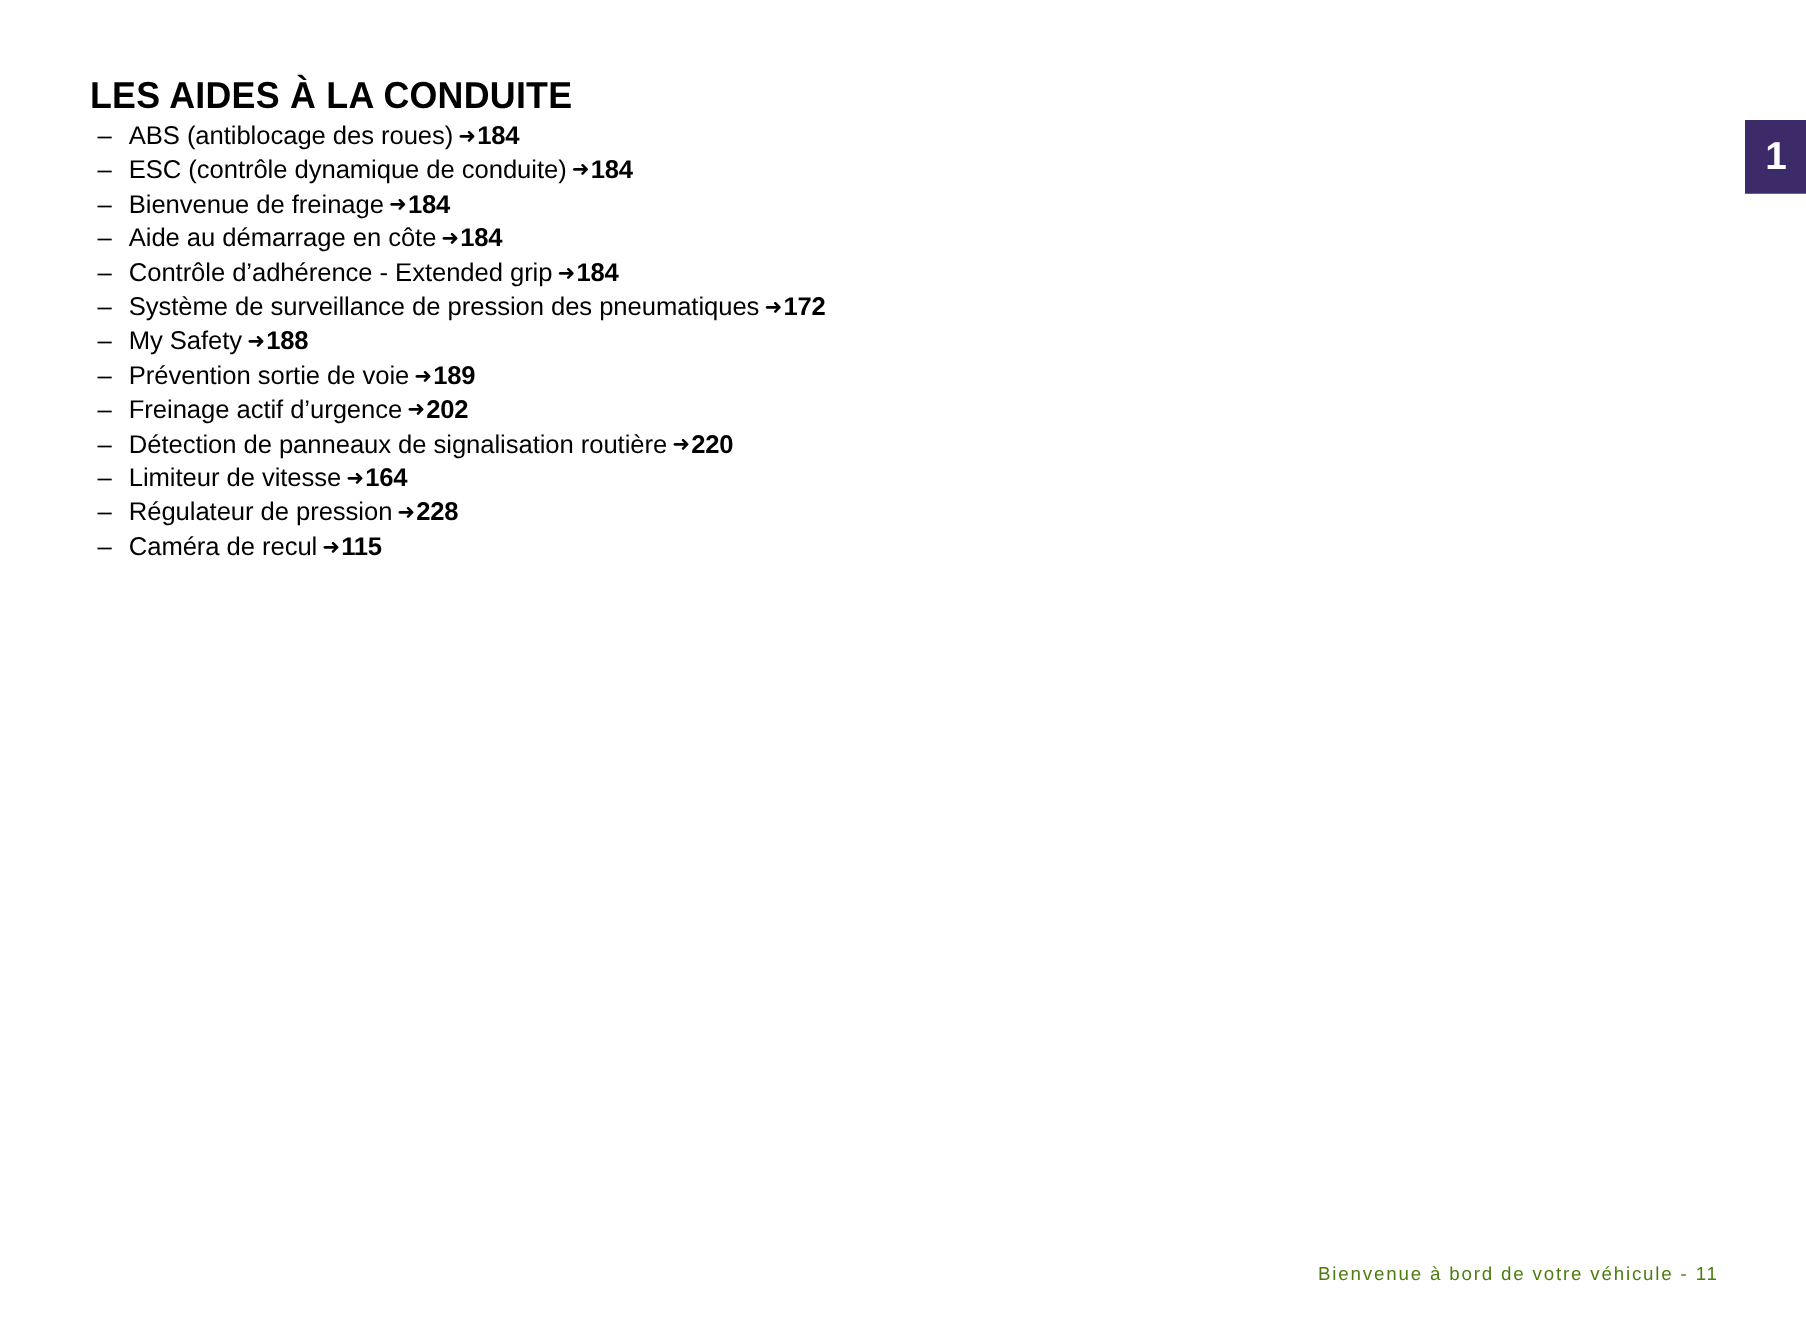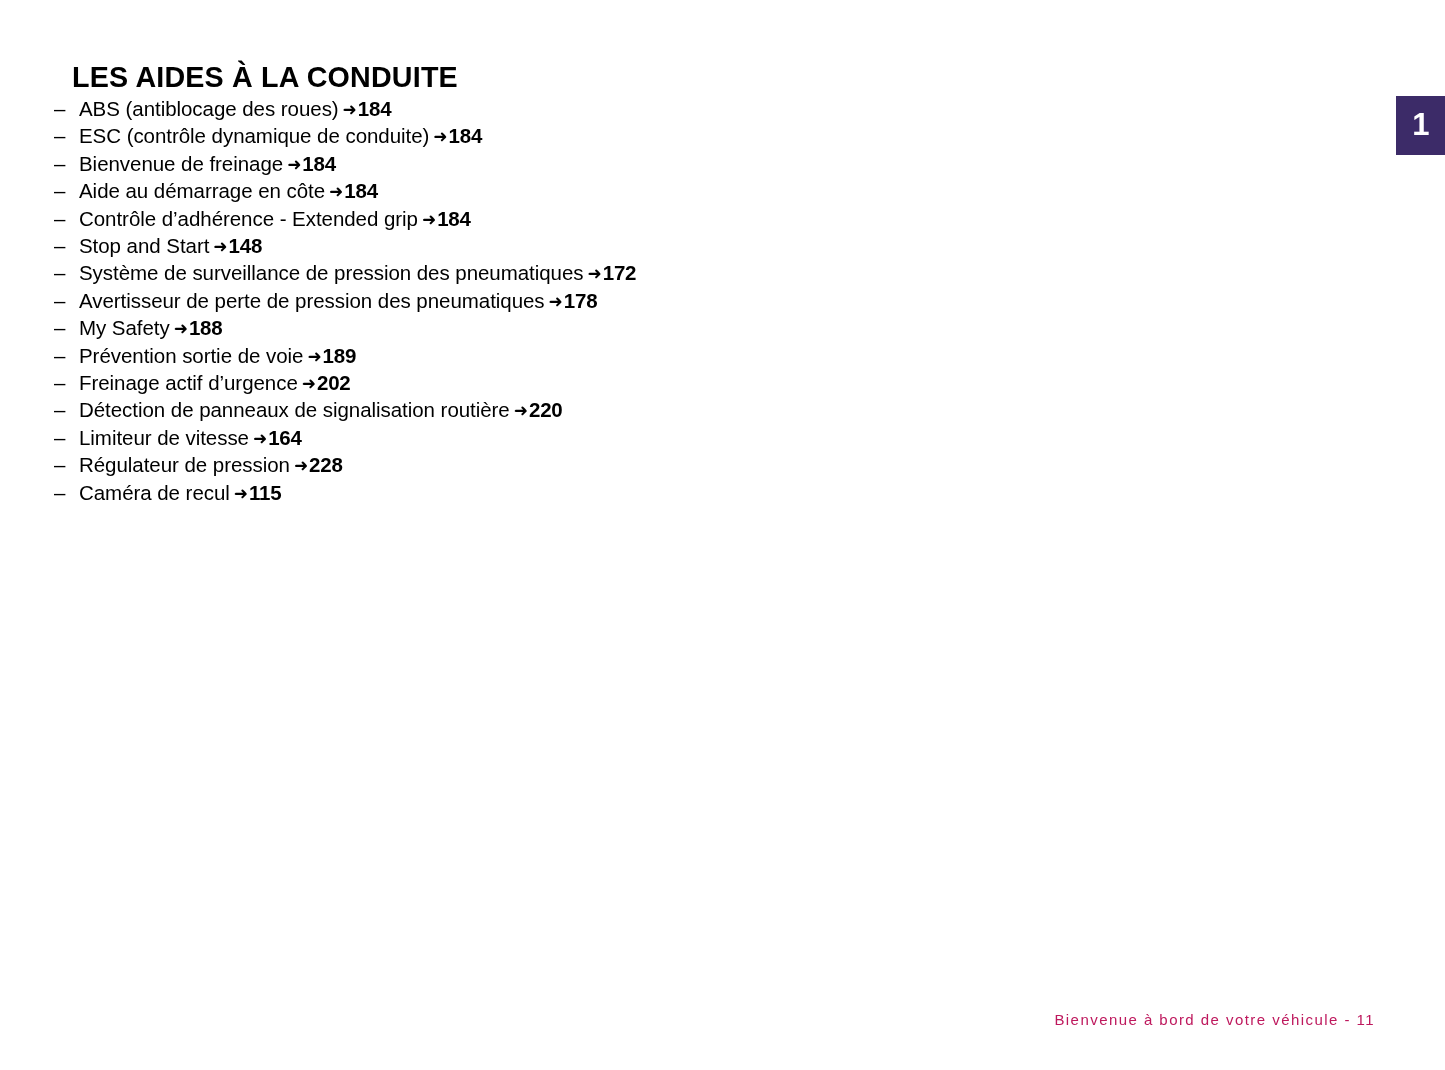--- a/index.html
+++ b/index.html
@@ -56,21 +56,21 @@
     letter-spacing: 0.2px;
     line-height: 34px;
     white-space: nowrap;
     transform: scaleX(0.955);
     transform-origin: left top;
   }
 
   
   .aids-list {
     position: absolute;
-    left: 54px;
+    left: 78px;
     top: 96px;
     width: 1250px;
     margin: 0;
     padding: 0;
     list-style: none;
   }
   .aid-item {
     display: block;
     font-family: "Liberation Sans", sans-serif;
     font-size: 20.5px;
@@ -102,43 +102,41 @@
   
   .page-footer {
     position: absolute;
     right: 70px;
     top: 1010px;
     font-family: "Liberation Sans", sans-serif;
     font-size: 15px;
     line-height: 20px;
     letter-spacing: 1.45px;
     white-space: nowrap;
-    color: #be185d;
+    color: #4d7c0f;
   }
 </style>
 </head>
 <body>
 
 <div class="page">
 
   <div class="chapter-tab">
     <span class="chapter-tab-number">1</span>
   </div>
 
   <h1 class="page-title">LES AIDES À LA CONDUITE</h1>
 
   <ul class="aids-list">
       <li class="aid-item"><span class="aid-dash">–</span><span class="aid-label">ABS (antiblocage des roues)</span><span class="aid-arrow">➜</span><span class="aid-page">184</span></li>
       <li class="aid-item"><span class="aid-dash">–</span><span class="aid-label">ESC (contrôle dynamique de conduite)</span><span class="aid-arrow">➜</span><span class="aid-page">184</span></li>
       <li class="aid-item"><span class="aid-dash">–</span><span class="aid-label">Bienvenue de freinage</span><span class="aid-arrow">➜</span><span class="aid-page">184</span></li>
       <li class="aid-item"><span class="aid-dash">–</span><span class="aid-label">Aide au démarrage en côte</span><span class="aid-arrow">➜</span><span class="aid-page">184</span></li>
       <li class="aid-item"><span class="aid-dash">–</span><span class="aid-label">Contrôle d’adhérence - Extended grip</span><span class="aid-arrow">➜</span><span class="aid-page">184</span></li>
-      <li class="aid-item"><span class="aid-dash">–</span><span class="aid-label">Stop and Start</span><span class="aid-arrow">➜</span><span class="aid-page">148</span></li>
       <li class="aid-item"><span class="aid-dash">–</span><span class="aid-label">Système de surveillance de pression des pneumatiques</span><span class="aid-arrow">➜</span><span class="aid-page">172</span></li>
-      <li class="aid-item"><span class="aid-dash">–</span><span class="aid-label">Avertisseur de perte de pression des pneumatiques</span><span class="aid-arrow">➜</span><span class="aid-page">178</span></li>
       <li class="aid-item"><span class="aid-dash">–</span><span class="aid-label">My Safety</span><span class="aid-arrow">➜</span><span class="aid-page">188</span></li>
       <li class="aid-item"><span class="aid-dash">–</span><span class="aid-label">Prévention sortie de voie</span><span class="aid-arrow">➜</span><span class="aid-page">189</span></li>
       <li class="aid-item"><span class="aid-dash">–</span><span class="aid-label">Freinage actif d’urgence</span><span class="aid-arrow">➜</span><span class="aid-page">202</span></li>
       <li class="aid-item"><span class="aid-dash">–</span><span class="aid-label">Détection de panneaux de signalisation routière</span><span class="aid-arrow">➜</span><span class="aid-page">220</span></li>
       <li class="aid-item"><span class="aid-dash">–</span><span class="aid-label">Limiteur de vitesse</span><span class="aid-arrow">➜</span><span class="aid-page">164</span></li>
       <li class="aid-item"><span class="aid-dash">–</span><span class="aid-label">Régulateur de pression</span><span class="aid-arrow">➜</span><span class="aid-page">228</span></li>
       <li class="aid-item"><span class="aid-dash">–</span><span class="aid-label">Caméra de recul</span><span class="aid-arrow">➜</span><span class="aid-page">115</span></li>
     </ul>
 
   <div class="page-footer">Bienvenue à bord de votre véhicule - 11</div>

